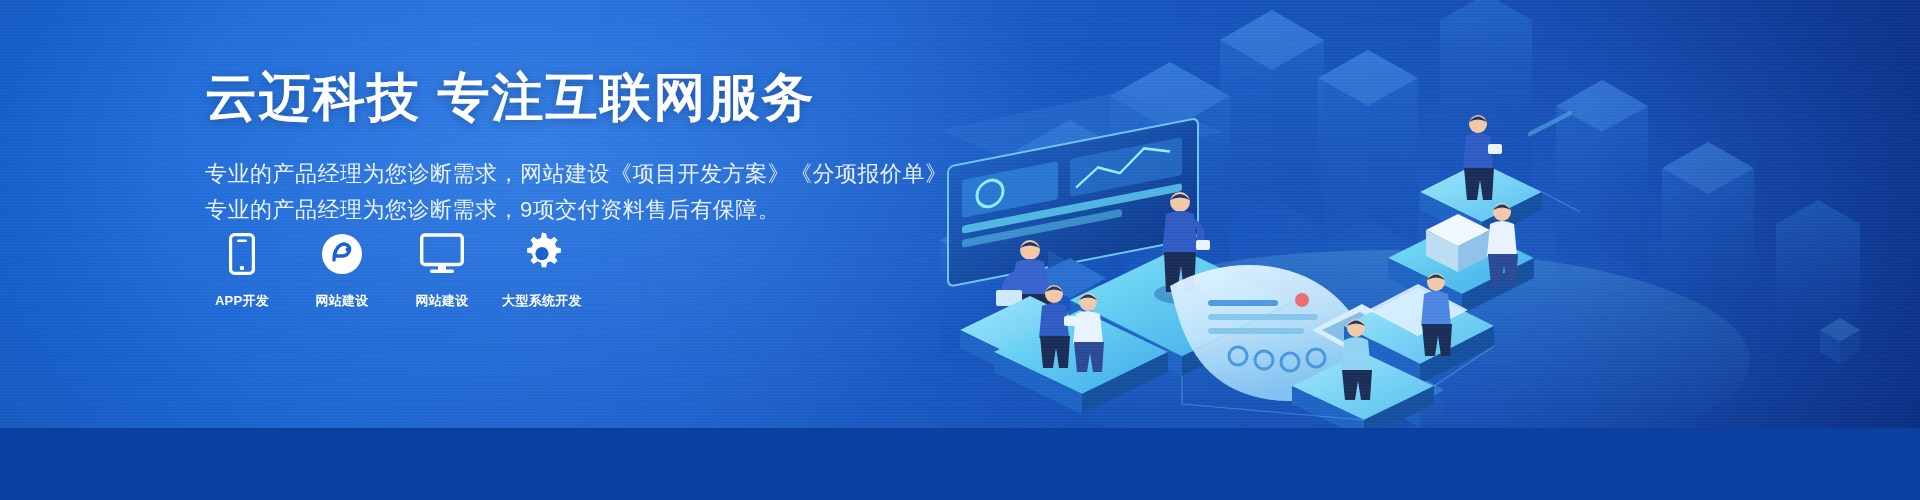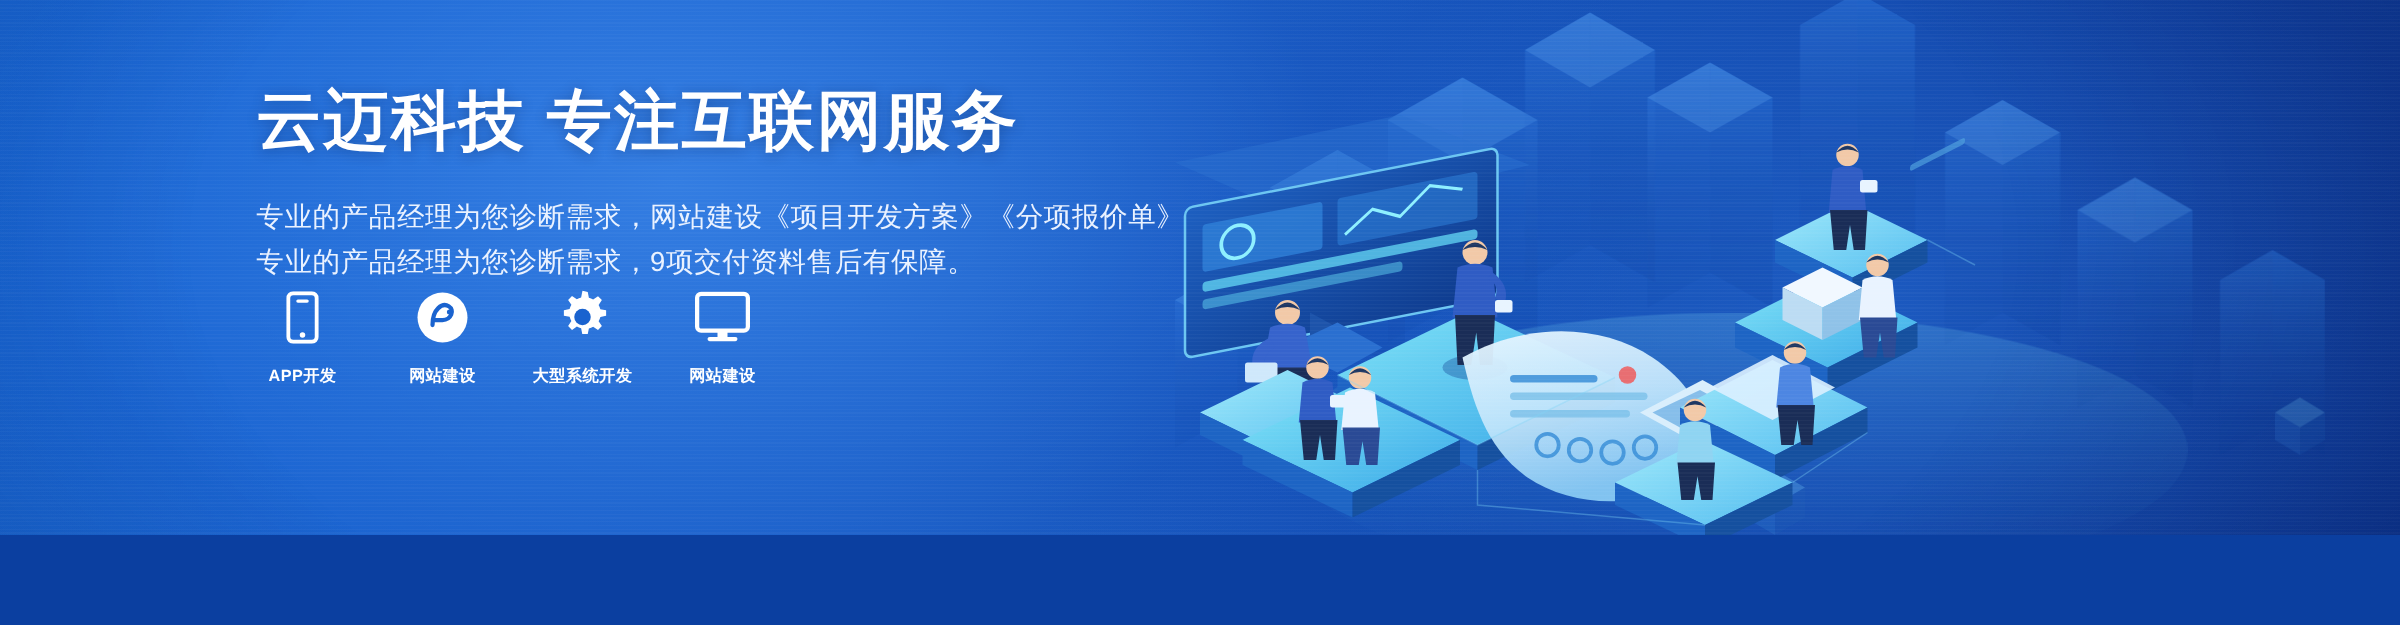--- a/index.html
+++ b/index.html
@@ -73,21 +73,21 @@
     white-space: nowrap;
   }
 
   
   .services {
     position: absolute;
     left: 200px;
     top: 232px;
     display: flex;
     align-items: flex-start;
-    gap: 28px;
+    gap: 16px;
   }
   .service {
     width: 84px;
     display: flex;
     flex-direction: column;
     align-items: center;
   }
   .service-icon {
     height: 44px;
     display: flex;
@@ -386,41 +386,41 @@
       <div class="service-icon">
         <svg width="42" height="42" viewBox="0 0 42 42" xmlns="http://www.w3.org/2000/svg">
           <circle cx="21" cy="21" r="20" fill="#ffffff"></circle>
           <path d="M13 27 C13 14 21 9 26 12 C31 15 28 23 21 23 L15 23" fill="none" stroke="#1a63cf" stroke-width="3.4" stroke-linecap="round"></path>
           <circle cx="26.5" cy="16.5" r="2" fill="#1a63cf"></circle>
         </svg>
       </div>
       <div class="service-label">网站建设</div>
     </div>
 
+
+    <div class="service">
+      <div class="service-icon">
+        <svg width="44" height="42" viewBox="0 0 44 42" xmlns="http://www.w3.org/2000/svg">
+          <rect x="1.7" y="2" width="40.6" height="29.5" rx="3.2" fill="none" stroke="#ffffff" stroke-width="3.4"></rect>
+          <rect x="18" y="31.5" width="8" height="5.5" fill="#ffffff"></rect>
+          <rect x="10" y="36.5" width="24" height="3.4" rx="1.7" fill="#ffffff"></rect>
+        </svg>
+      </div>
+      <div class="service-label">网站建设</div>
+    </div>
 
     <div class="service">
       <div class="service-icon">
         <svg width="44" height="44" viewBox="0 0 44 44" xmlns="http://www.w3.org/2000/svg">
           <path d="M22 0.5 l4.2 1.0 0.9 4.6 a16 16 0 0 1 3.4 1.4 l3.9-2.6 3.1 3.1 -2.6 3.9
                    a16 16 0 0 1 1.4 3.4 l4.6 0.9 0 4.4 -4.6 0.9 a16 16 0 0 1 -1.4 3.4
                    l2.6 3.9 -3.1 3.1 -3.9-2.6 a16 16 0 0 1 -3.4 1.4 l-0.9 4.6 -4.4 0
                    -0.9-4.6 a16 16 0 0 1 -3.4-1.4 l-3.9 2.6 -3.1-3.1 2.6-3.9
                    a16 16 0 0 1 -1.4-3.4 l-4.6-0.9 0-4.4 4.6-0.9 a16 16 0 0 1 1.4-3.4
                    l-2.6-3.9 3.1-3.1 3.9 2.6 a16 16 0 0 1 3.4-1.4 l0.9-4.6 Z" fill="#ffffff"></path>
           <circle cx="22" cy="21.6" r="6.6" fill="#1a63cf"></circle>
         </svg>
       </div>
       <div class="service-label">大型系统开发</div>
     </div>
 
-    <div class="service">
-      <div class="service-icon">
-        <svg width="44" height="42" viewBox="0 0 44 42" xmlns="http://www.w3.org/2000/svg">
-          <rect x="1.7" y="2" width="40.6" height="29.5" rx="3.2" fill="none" stroke="#ffffff" stroke-width="3.4"></rect>
-          <rect x="18" y="31.5" width="8" height="5.5" fill="#ffffff"></rect>
-          <rect x="10" y="36.5" width="24" height="3.4" rx="1.7" fill="#ffffff"></rect>
-        </svg>
-      </div>
-      <div class="service-label">网站建设</div>
-    </div>
-
   </div>
 </div>
 
 </body></html>

